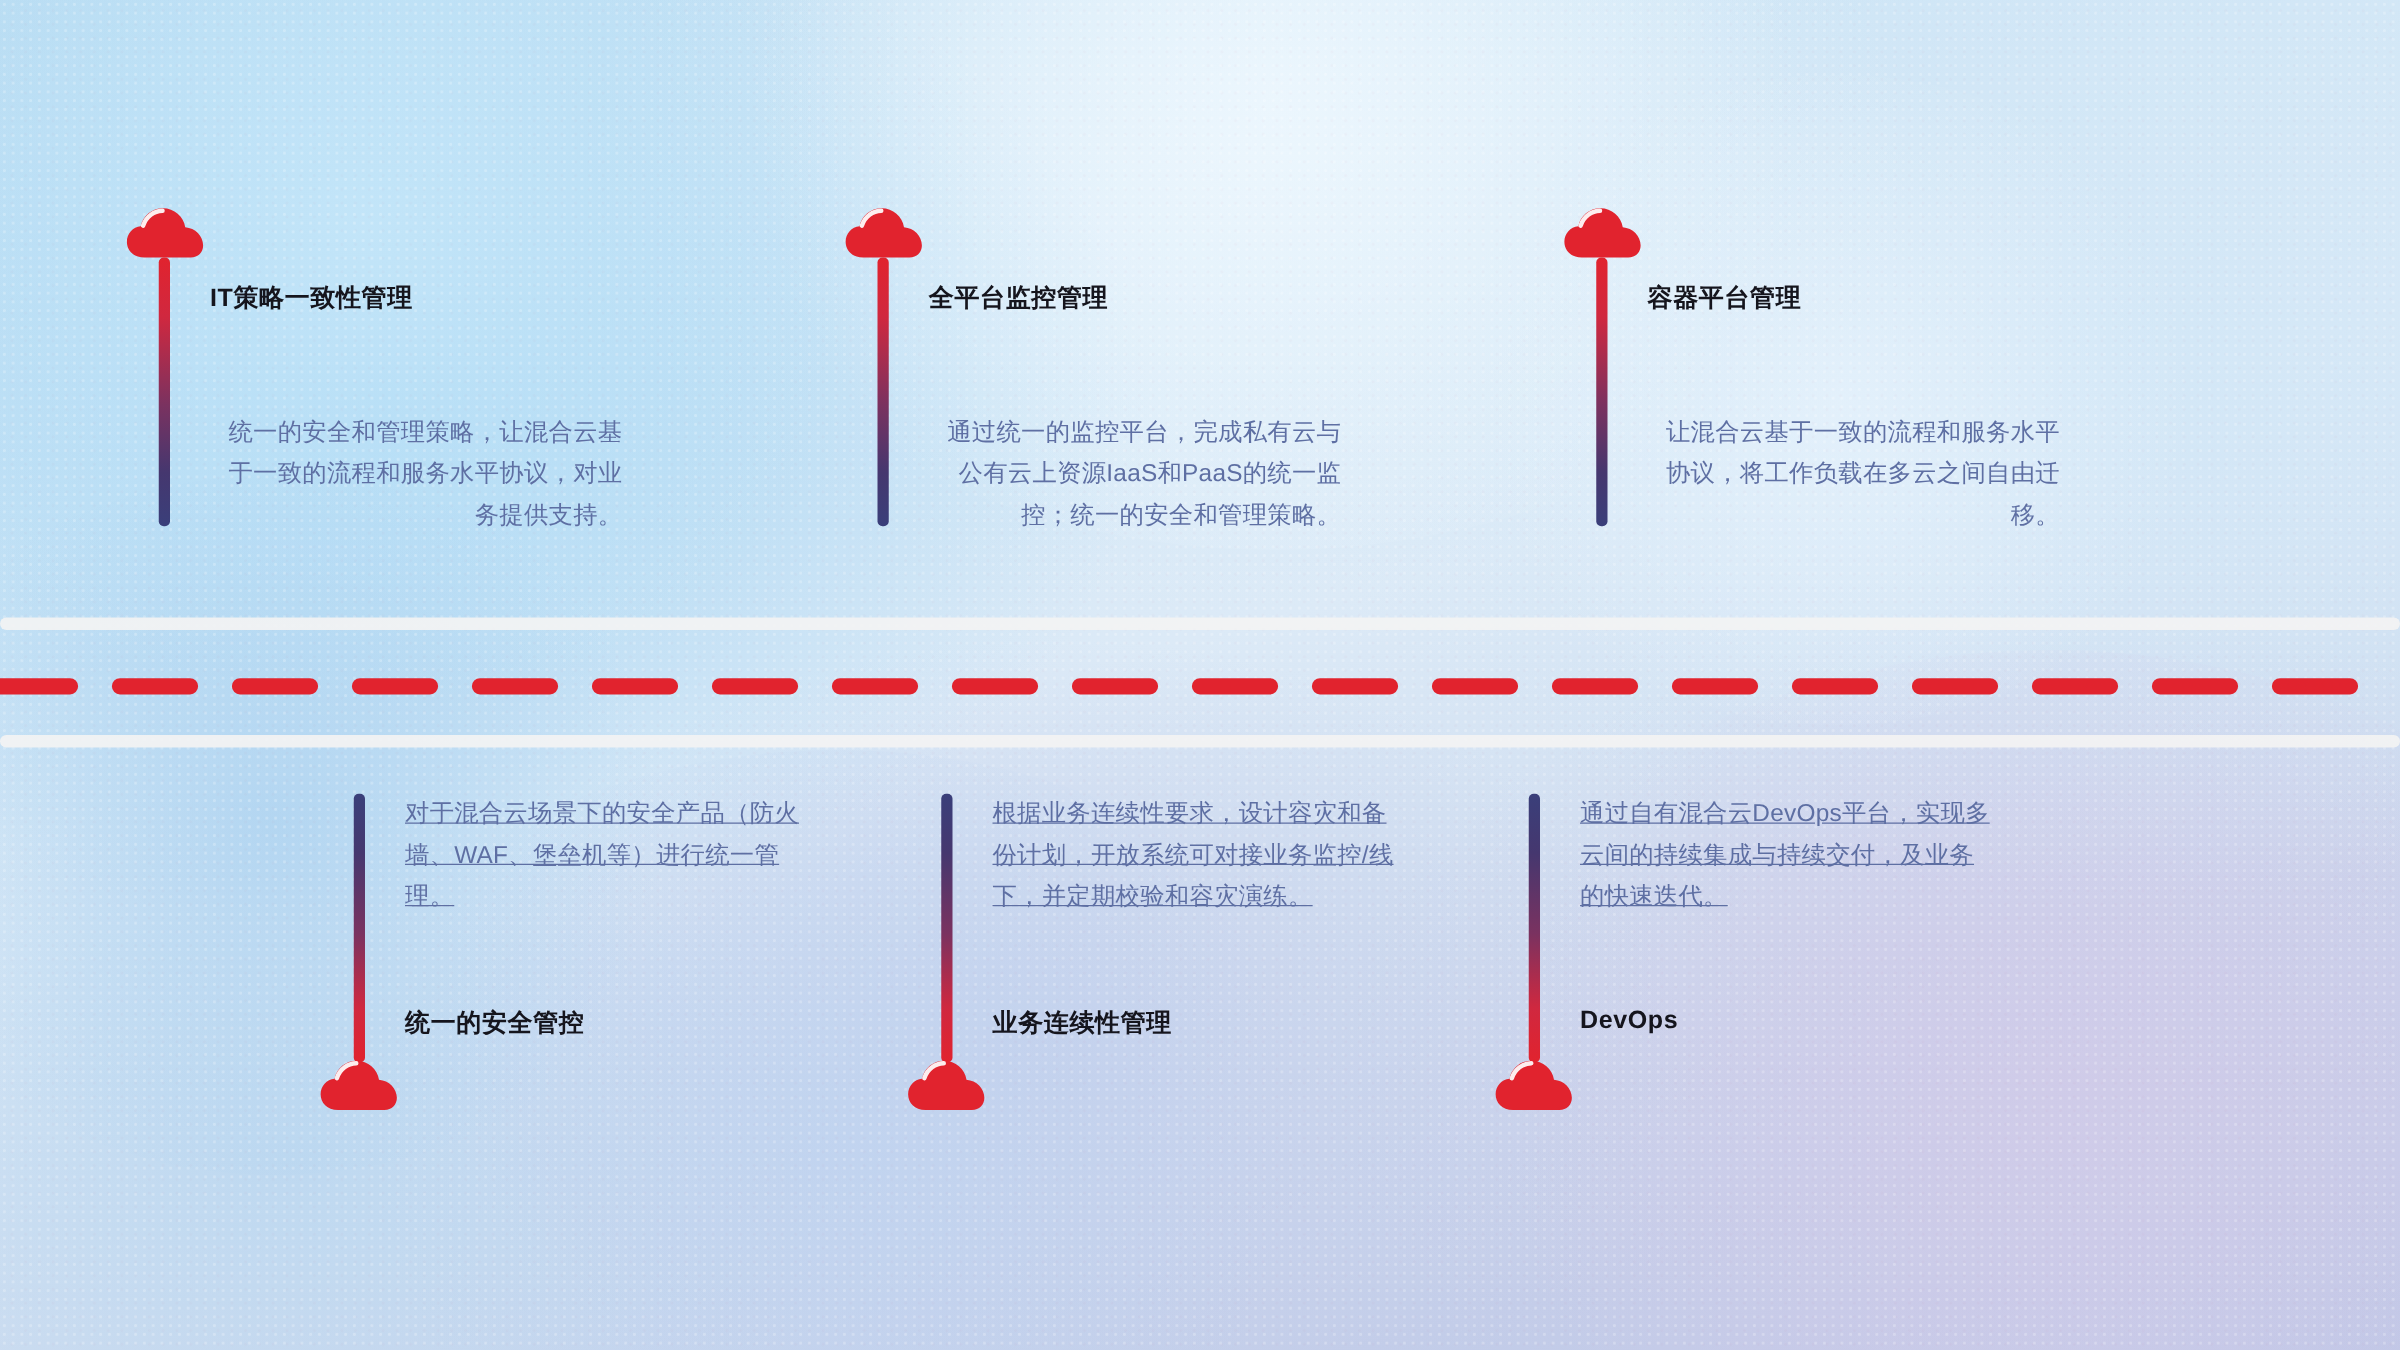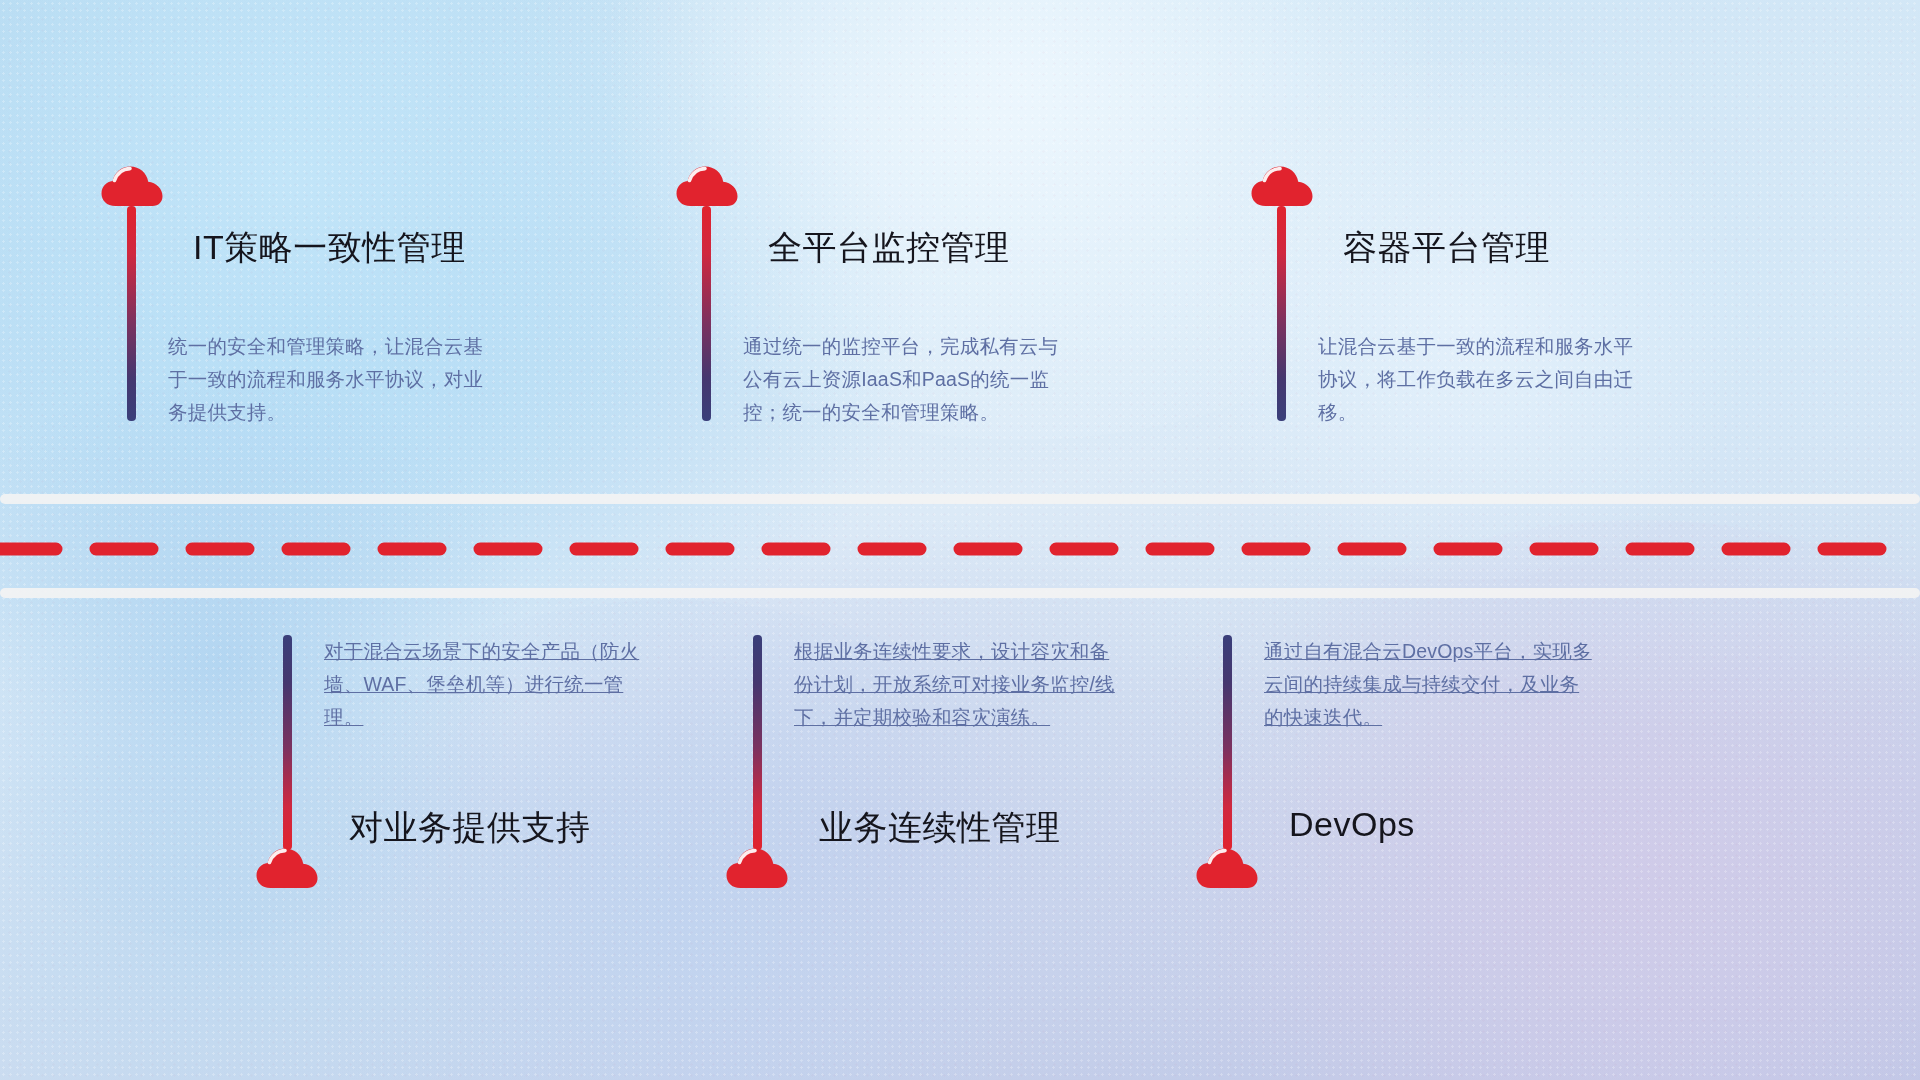--- a/index.html
+++ b/index.html
@@ -101,26 +101,25 @@
 
   
   .stem {
     width: 9px;
     border-radius: 4px;
   }
   .stem-down { background: linear-gradient(180deg, #e1232e 0%, #d0283f 22%, #7a3260 55%, #45376f 80%, #3a3f7a 100%); }
   .stem-up   { background: linear-gradient(180deg, #3a3f7a 0%, #45376f 22%, #7a3260 52%, #d0283f 80%, #e1232e 100%); }
 
   .title {
-    font-size: 34px;
-    font-weight: normal;
+    font-size: 20px;
+    font-weight: bold;
     color: #15151d;
     letter-spacing: .5px;
     white-space: nowrap;
-    margin-left: 25px;
   }
 
   .body-text {
     font-size: 19.5px;
     line-height: 33px;
     color: #5e6fa3;
     letter-spacing: .2px;
     width: 330px;
   }
   .body-text p { margin: 0; }
@@ -130,21 +129,21 @@
     position: absolute;
     left: 0;
     top: 0;
     display: flex;
     flex-direction: column;
     align-items: center;
   }
   .col.top .cloud { margin-left: 1px; }
   .col.top .stem { margin-top: -3px; }
   .col.top .title { position: absolute; left: 68px; top: 60px; }
-  .col.top .body-text { position: absolute; left: 68px; top: 165px; }
+  .col.top .body-text { position: absolute; left: 68px; top: 165px; text-align: right; }
 
   
   .col.bottom .rail {
     position: absolute;
     left: 0;
     top: 0;
     display: flex;
     flex-direction: column;
     align-items: center;
   }
@@ -235,21 +234,21 @@
           <path d="M14.5 41 C5.6 41 0.5 35.2 0.5 28.4 C0.5 21.8 5.3 16.6 11.6 16.0
                    C13.3 7.5 20.6 1.5 29.3 1.5 C38.4 1.5 45.9 8.0 47.2 16.7
                    C55.2 17.4 61.5 23.6 61.5 31.2 C61.5 36.8 57.5 41 51.5 41 Z" fill="#e1232e"></path>
           <path d="M13.5 15.5 C16.0 8.0 22.3 3.8 29.0 3.6" stroke="#ffffff" stroke-width="3.6" stroke-linecap="round" fill="none" opacity="0.92"></path>
         </svg>
       </span>
     </div>
     <div class="body-text">
       <p>对于混合云场景下的安全产品（防火墙、WAF、堡垒机等）进行统一管理。</p>
     </div>
-    <div class="title">对业务提供支持</div>
+    <div class="title">统一的安全管控</div>
   </div>
 
   <div class="col bottom" id="bottom-col-1" style="left:726px; top:635px;">
     <div class="rail">
       <div class="stem stem-up" style="height:215px;"></div>
       <span class="cloud">
         <svg viewBox="0 0 62 44" xmlns="http://www.w3.org/2000/svg">
           <path d="M14.5 41 C5.6 41 0.5 35.2 0.5 28.4 C0.5 21.8 5.3 16.6 11.6 16.0
                    C13.3 7.5 20.6 1.5 29.3 1.5 C38.4 1.5 45.9 8.0 47.2 16.7
                    C55.2 17.4 61.5 23.6 61.5 31.2 C61.5 36.8 57.5 41 51.5 41 Z" fill="#e1232e"></path>

